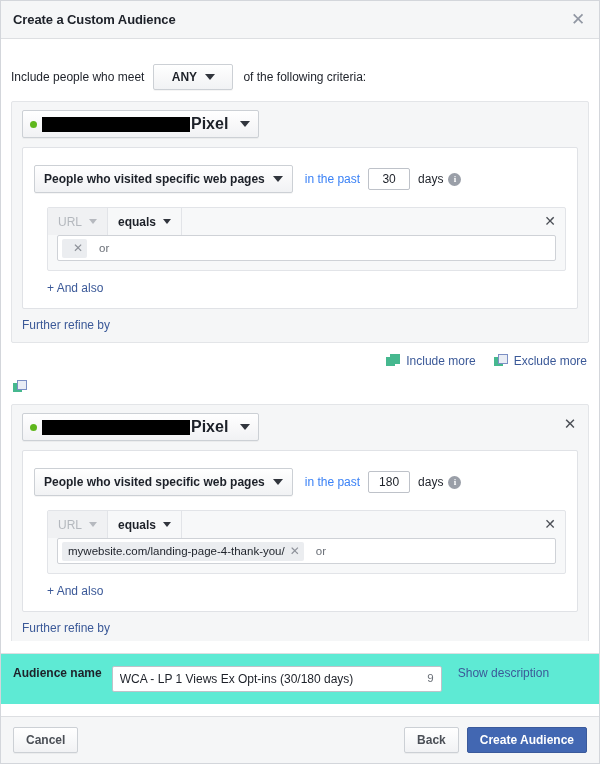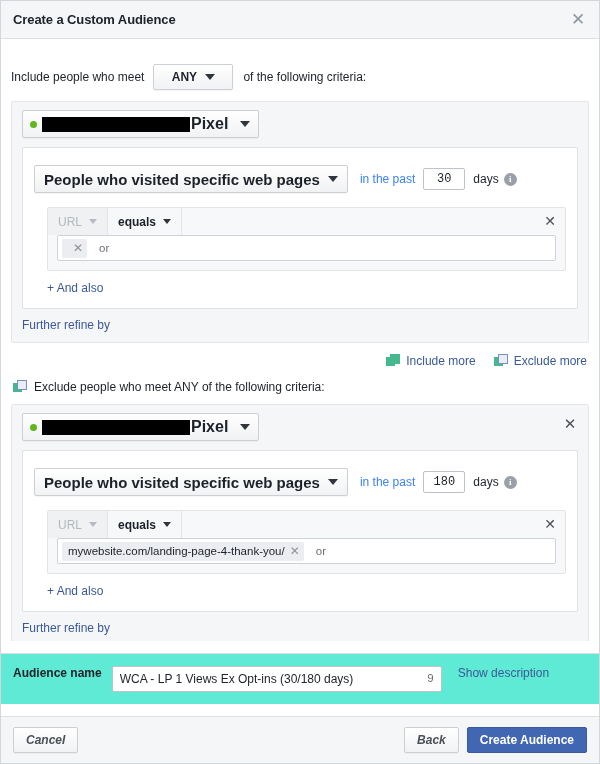--- a/index.html
+++ b/index.html
@@ -177,40 +177,40 @@
   }
   .event-select {
     border: 1px solid #ccd0d5;
     background: linear-gradient(#ffffff, #f1f2f4);
     border-radius: 2px;
     height: 26px;
     display: inline-flex;
     align-items: center;
     padding: 0 9px;
     font-weight: bold;
-    font-size: 15px;
+    font-size: 12px;
     color: #1d2129;
     cursor: pointer;
     box-shadow: 0 1px 0 rgba(0,0,0,.04);
   }
   .in-past {
     margin-left: 12px;
     font-size: 12px;
     color: #3b82f6;
   }
   .days-input {
     width: 42px;
     height: 22px;
     border: 1px solid #bec2c9;
     border-radius: 2px;
     margin: 8px 8px;
     text-align: center;
     font-size: 12px;
     color: #1d2129;
-    font-family: Liberation Mono, monospace;
+    font-family: Liberation Sans, sans-serif;
     background: #fff;
     box-sizing: border-box;
     padding: 0;
   }
   .days-label { font-size: 12px; color: #1d2129; }
   .info-icon {
     display: inline-flex;
     align-items: center;
     justify-content: center;
     width: 13px; height: 13px;
@@ -440,21 +440,20 @@
     align-items: center;
     justify-content: center;
     cursor: pointer;
     box-sizing: border-box;
   }
   .btn-default {
     background: linear-gradient(#ffffff, #f1f2f4);
     border: 1px solid #ccd0d5;
     color: #4b4f56;
     box-shadow: 0 1px 0 rgba(0,0,0,.04);
-    font-style: italic;
   }
   .btn-primary {
     background: #4267b2;
     border: 1px solid #3b5a9b;
     color: #ffffff;
   }
   .spacer { flex: 1; }
   .footer-bar .btn + .btn { margin-left: 8px; }
 </style>
 </head>
@@ -541,21 +540,20 @@
         </span>
         <span>Exclude more</span>
       </span>
     </div>
 
     <div class="exclude-heading">
       <span class="sq-icon exclude">
         <span class="back"></span>
           <span class="front"></span>
       </span>
-      <span>Exclude people who meet ANY of the following criteria:</span>
     </div>
 
     <div class="group-panel">
       <div class="pixel-bar-row">
         <div class="pixel-select">
           <span class="green-dot"></span>
           <span class="redaction"></span>
           <span class="pixel-word">Pixel</span>
           <span class="caret"></span>
         </div>

